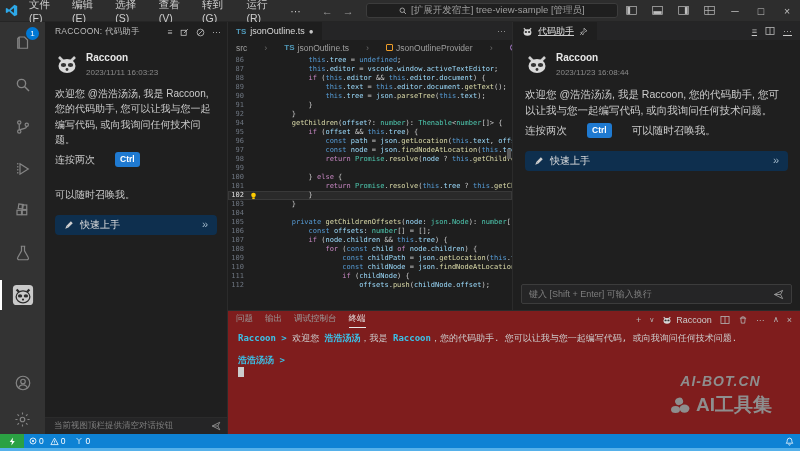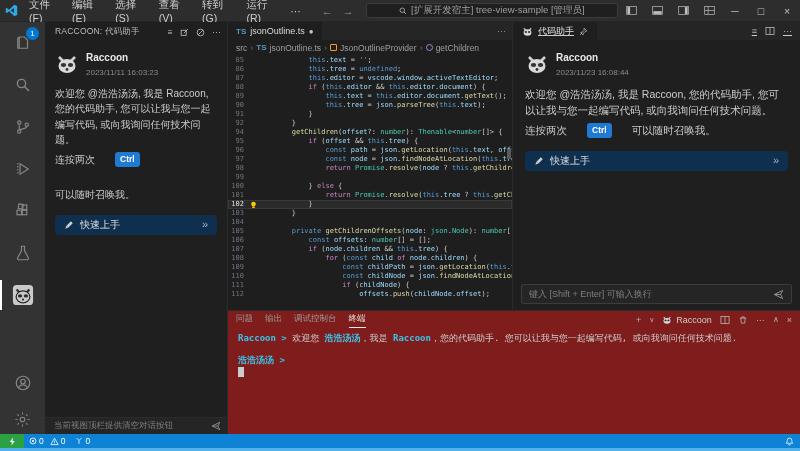--- a/index.html
+++ b/index.html
@@ -59,21 +59,21 @@
   .main { flex:1; display:flex; flex-direction:column; min-width:0; }
   .top-row { height:288px; flex:none; display:flex; min-width:0; }
 
   
   .editor { width:285px; flex:none; background:#1e1e1e; display:flex; flex-direction:column; overflow:hidden; border-right:1px solid #2b2b2b; }
   .tabbar { height:18px; flex:none; background:#252526; display:flex; align-items:stretch; font-size:9px; }
   .tab { background:#1e1e1e; display:flex; align-items:center; gap:4px; padding:0 8px; color:#d8d8d8; border-right:1px solid #252526; }
   .ts-badge { color:#519aba; font-weight:bold; font-size:8px; }
   .dot { color:#c5c5c5; font-size:8px; }
   .tab-actions { margin-left:auto; display:flex; align-items:center; padding-right:6px; color:#9a9a9a; }
-  .breadcrumb { height:15px; flex:none; display:flex; align-items:center; gap:3px; padding:0 8px;
+  .breadcrumb { height:15px; flex:none; display:flex; align-items:center; gap:17px; padding:0 8px;
     font-size:8.5px; color:#9f9f9f;text-align:center; }
   .bc-sep { color:#6a6a6a; font-size:9px; }
   .bc-item { display:flex; align-items:center; gap:3px; }
   .sym-class { width:7px; height:7px; border:1.5px solid #ee9d28; border-radius:1px; display:inline-block; }
   .sym-method { width:7px; height:7px; border:1.5px solid #b180d7; border-radius:50%; display:inline-block; }
 
   .code { flex:1; overflow:hidden; font-family:"DejaVu Sans Mono", monospace; font-size:7px;
     line-height:9px; position:relative; padding-top:1px; }
   .code-line { display:flex; height:9px; white-space:pre; }
   .code-line.active { background:rgba(255,255,255,0.055); outline:1px solid rgba(255,255,255,0.07); outline-offset:-1px; }
@@ -337,21 +337,20 @@
             <span class="bc-sep">›</span>
             <span class="bc-item">
                 <span class="sym-method"></span>
                 <span>getChildren</span>
               </span>
           </div>
           <div class="code" id="code-lines">
             <div class="editor-scrollbar">
                 <div class="scroll-mark"></div>
               </div>
-          <div class="code-line"><span class="gutter">85</span><span class="bulb"></span><span class="code-text">            <span class="tok-kw">this</span><span class="tok-d">.</span><span class="tok-pr">text</span><span class="tok-d"> = </span><span class="tok-st">''</span><span class="tok-d">;</span></span></div>
               <div class="code-line"><span class="gutter">86</span><span class="bulb"></span><span class="code-text">            <span class="tok-kw">this</span><span class="tok-d">.</span><span class="tok-pr">tree</span><span class="tok-d"> = </span><span class="tok-kw">undefined</span><span class="tok-d">;</span></span></div>
               <div class="code-line"><span class="gutter">87</span><span class="bulb"></span><span class="code-text">            <span class="tok-kw">this</span><span class="tok-d">.</span><span class="tok-pr">editor</span><span class="tok-d"> = </span><span class="tok-pr">vscode</span><span class="tok-d">.</span><span class="tok-pr">window</span><span class="tok-d">.</span><span class="tok-pr">activeTextEditor</span><span class="tok-d">;</span></span></div>
               <div class="code-line"><span class="gutter">88</span><span class="bulb"></span><span class="code-text">            <span class="tok-ct">if</span><span class="tok-d"> (</span><span class="tok-kw">this</span><span class="tok-d">.</span><span class="tok-pr">editor</span><span class="tok-d"> &amp;&amp; </span><span class="tok-kw">this</span><span class="tok-d">.</span><span class="tok-pr">editor</span><span class="tok-d">.</span><span class="tok-pr">document</span><span class="tok-d">) {</span></span></div>
               <div class="code-line"><span class="gutter">89</span><span class="bulb"></span><span class="code-text">                <span class="tok-kw">this</span><span class="tok-d">.</span><span class="tok-pr">text</span><span class="tok-d"> = </span><span class="tok-kw">this</span><span class="tok-d">.</span><span class="tok-pr">editor</span><span class="tok-d">.</span><span class="tok-pr">document</span><span class="tok-d">.</span><span class="tok-fn">getText</span><span class="tok-d">();</span></span></div>
               <div class="code-line"><span class="gutter">90</span><span class="bulb"></span><span class="code-text">                <span class="tok-kw">this</span><span class="tok-d">.</span><span class="tok-pr">tree</span><span class="tok-d"> = </span><span class="tok-pr">json</span><span class="tok-d">.</span><span class="tok-fn">parseTree</span><span class="tok-d">(</span><span class="tok-kw">this</span><span class="tok-d">.</span><span class="tok-pr">text</span><span class="tok-d">);</span></span></div>
               <div class="code-line"><span class="gutter">91</span><span class="bulb"></span><span class="code-text">            <span class="tok-d">}</span></span></div>
               <div class="code-line"><span class="gutter">92</span><span class="bulb"></span><span class="code-text">        <span class="tok-d">}</span></span></div>
               <div class="code-line"><span class="gutter">94</span><span class="bulb"></span><span class="code-text">        <span class="tok-fn">getChildren</span><span class="tok-d">(</span><span class="tok-pr">offset</span><span class="tok-d">?: </span><span class="tok-ty">number</span><span class="tok-d">): </span><span class="tok-ty">Thenable</span><span class="tok-d">&lt;</span><span class="tok-ty">number</span><span class="tok-d">[]&gt; {</span></span></div>
               <div class="code-line"><span class="gutter">95</span><span class="bulb"></span><span class="code-text">            <span class="tok-ct">if</span><span class="tok-d"> (</span><span class="tok-pr">offset</span><span class="tok-d"> &amp;&amp; </span><span class="tok-kw">this</span><span class="tok-d">.</span><span class="tok-pr">tree</span><span class="tok-d">) {</span></span></div>
               <div class="code-line"><span class="gutter">96</span><span class="bulb"></span><span class="code-text">                <span class="tok-kw">const</span><span class="tok-d"> </span><span class="tok-pr">path</span><span class="tok-d"> = </span><span class="tok-pr">json</span><span class="tok-d">.</span><span class="tok-fn">getLocation</span><span class="tok-d">(</span><span class="tok-kw">this</span><span class="tok-d">.</span><span class="tok-pr">text</span><span class="tok-d">, </span><span class="tok-pr">offset</span></span></div>
@@ -476,20 +475,31 @@
             <span style="font-size:8px;">∧</span>
             <span>×</span>
           </span>
         </div>
         <div class="terminal" id="term-lines">
             <div class="term-line"><span class="seg-cy">Raccoon &gt; </span><span class="seg-d">欢迎您 </span><span class="seg-cy">浩浩汤汤</span><span class="seg-d">，我是 </span><span class="seg-cy">Raccoon</span><span class="seg-d">，您的代码助手. 您可以让我与您一起编写代码, 或向我询问任何技术问题.</span></div>
             <div class="term-line"></div>
             <div class="term-line"><span class="seg-cy">浩浩汤汤 &gt;</span></div>
             <div class="term-line"><span class="seg-cur"></span></div>
           </div>
+        <div class="watermark">
+          <div class="wm-line1">AI-BOT.CN</div>
+          <div class="wm-line2">
+            <svg width="22" height="18" viewBox="0 0 24 20">
+                <ellipse cx="7" cy="15" rx="5" ry="4" fill="#8e8e8e"></ellipse>
+                <ellipse cx="17" cy="14" rx="5.5" ry="4.5" fill="#8e8e8e"></ellipse>
+                <ellipse cx="11" cy="6" rx="4.5" ry="4" fill="#8e8e8e" transform="rotate(-20 11 6)"></ellipse>
+              </svg>
+            <span>AI工具集</span>
+          </div>
+        </div>
       </div>
     </div>
   </div>
 
   <div class="statusbar">
     <div class="sb-remote">
       <svg width="9" height="9" viewBox="0 0 16 16">
           <path fill="#fff" d="M9 1 3 9h4l-1 6 6-8H8z"></path>
         </svg>
     </div>

